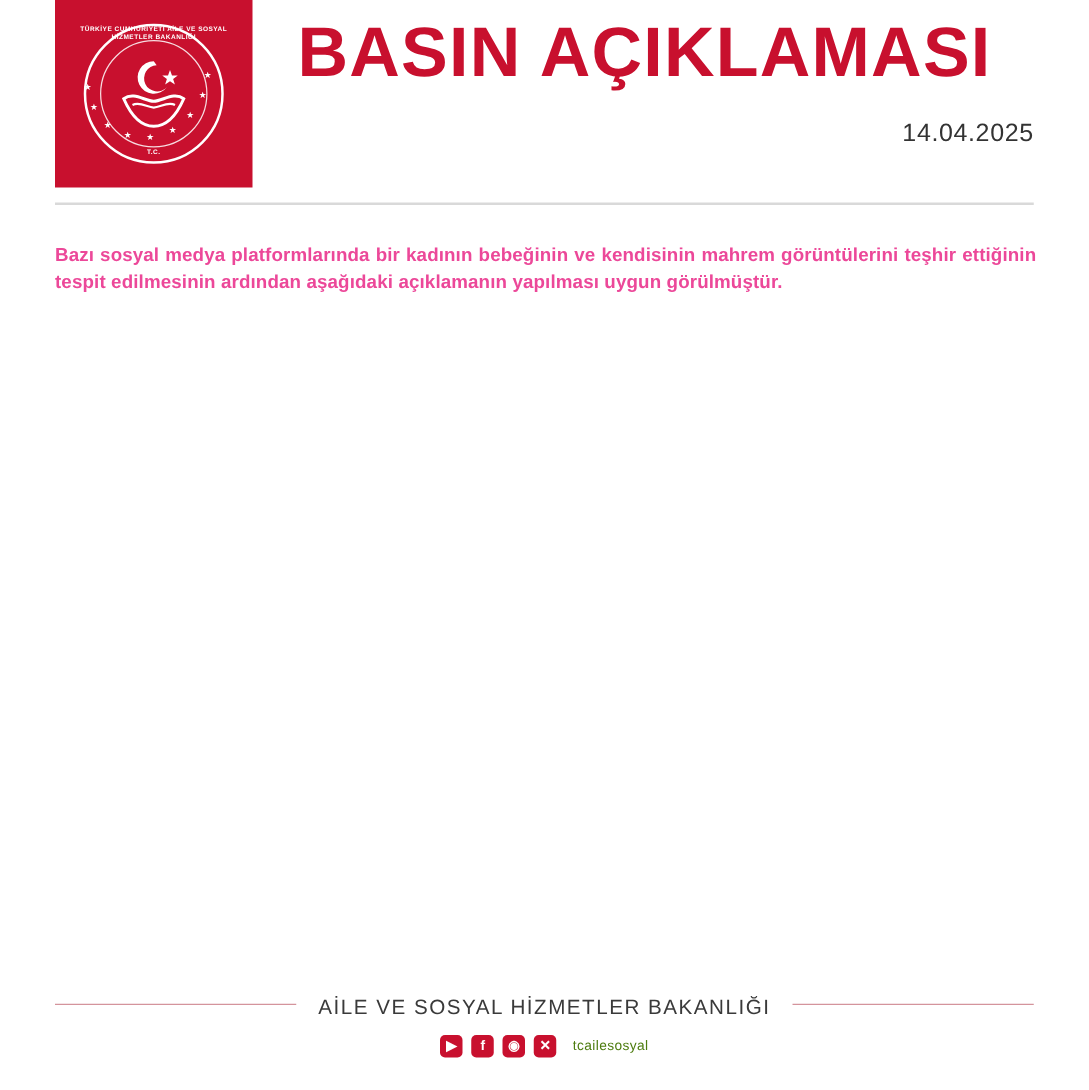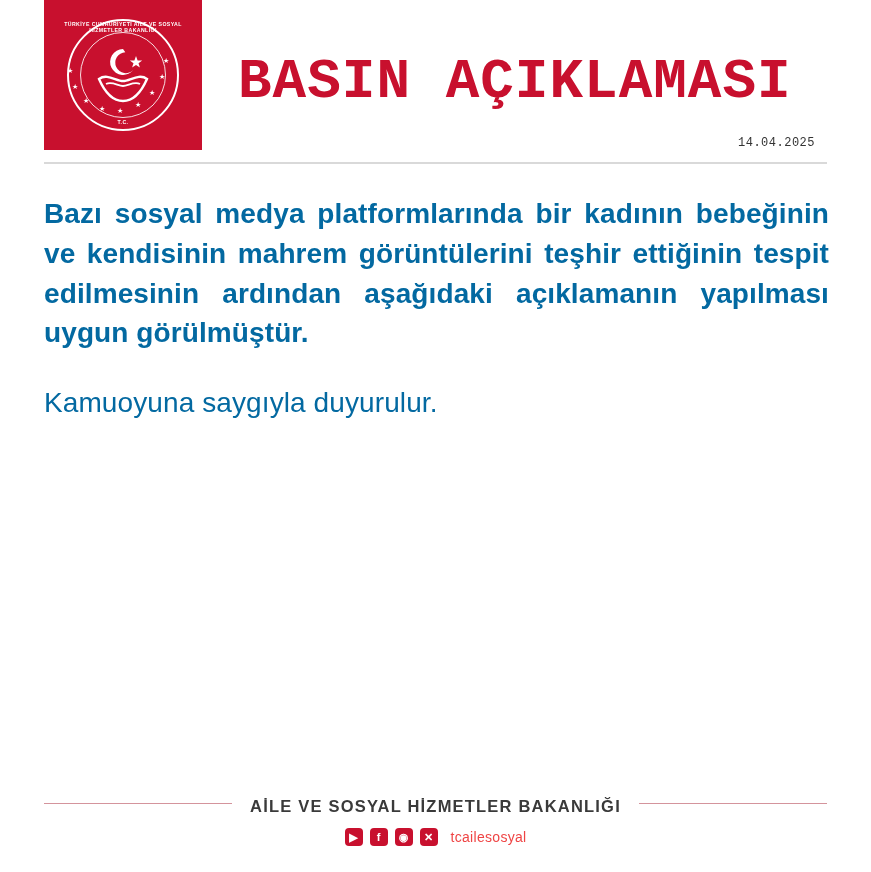--- a/index.html
+++ b/index.html
@@ -41,61 +41,60 @@
   }
   .logo-emblem {
     width: 128px;
     height: 120px;
     position: relative;
   }
   .header-right {
     flex: 1;
     display: flex;
     flex-direction: column;
-    justify-content: flex-end;
+    justify-content: flex-start;
     padding-left: 36px;
-    padding-right: 56px;
-    box-sizing: border-box;
-    font-family: Liberation Mono, monospace;
+    padding-right: 44px;
+    box-sizing: border-box;
   }
   .headline {
     font-size: 56px;
     font-weight: bold;
     letter-spacing: 1px;
     color: #c8102e;
     line-height: 1;
     margin-top: 14px;
     white-space: nowrap;
   }
   .date {
     text-align: right;
-    font-size: 12px;
+    font-size: 20px;
     color: #333333;
     margin-top: 26px;
     letter-spacing: 0.5px;
   }
 
   
   .top-divider {
     margin: 12px 44px 0 44px;
     height: 2px;
     background: #d9d9d9;
   }
 
   
   .content {
     padding: 30px 42px 0 44px;
     box-sizing: border-box;
   }
   .para {
-    font-size: 28px;
+    font-size: 15px;
     line-height: 1.42;
     text-align: justify;
     margin: 0 0 24px 0;
-    color: #0369a1;
+    color: #ec4899;
     letter-spacing: 0.1px;
   }
   .para.lead {
     font-weight: bold;
     margin-bottom: 30px;
   }
 
   
   .footer {
     position: absolute;
@@ -111,21 +110,21 @@
     top: 6px;
     height: 1px;
     background: #d4949c;
   }
   .footer-title {
     position: relative;
     display: inline-block;
     background: #ffffff;
     padding: 0 18px;
     font-size: 16.5px;
-    font-weight: bold;
+    font-weight: normal;
     letter-spacing: 1.2px;
     color: #3a3a3a;
   }
   .socials {
     margin-top: 12px;
     display: flex;
     align-items: center;
     justify-content: center;
     gap: 7px;
   }
@@ -136,22 +135,22 @@
     background: #c8102e;
     display: inline-flex;
     align-items: center;
     justify-content: center;
     color: #ffffff;
     font-size: 11px;
     line-height: 1;
     font-weight: bold;
   }
   .handle {
-    font-size: 14px;
-    color: #ef4444;
+    font-size: 11px;
+    color: #4d7c0f;
     margin-left: 6px;
     letter-spacing: 0.3px;
   }
 
   
   .emblem-ring {
     position: absolute;
     left: 50%;
     top: 50%;
     transform: translate(-50%, -50%);
@@ -236,21 +235,20 @@
     <div class="header-right">
       <div class="headline">BASIN AÇIKLAMASI</div>
       <div class="date">14.04.2025</div>
     </div>
   </div>
 
   <div class="top-divider"></div>
 
   <div class="content">
     <p class="para lead">Bazı sosyal medya platformlarında bir kadının bebeğinin ve kendisinin mahrem görüntülerini teşhir ettiğinin tespit edilmesinin ardından aşağıdaki açıklamanın yapılması uygun görülmüştür.</p>
-    <p class="para">Kamuoyuna saygıyla duyurulur.</p>
   </div>
 
   <div class="footer">
     <div class="footer-rule"></div>
     <span class="footer-title">AİLE VE SOSYAL HİZMETLER BAKANLIĞI</span>
     <div class="socials">
       <span class="s-icon">▶</span>
       <span class="s-icon">f</span>
       <span class="s-icon">◉</span>
       <span class="s-icon">✕</span>

